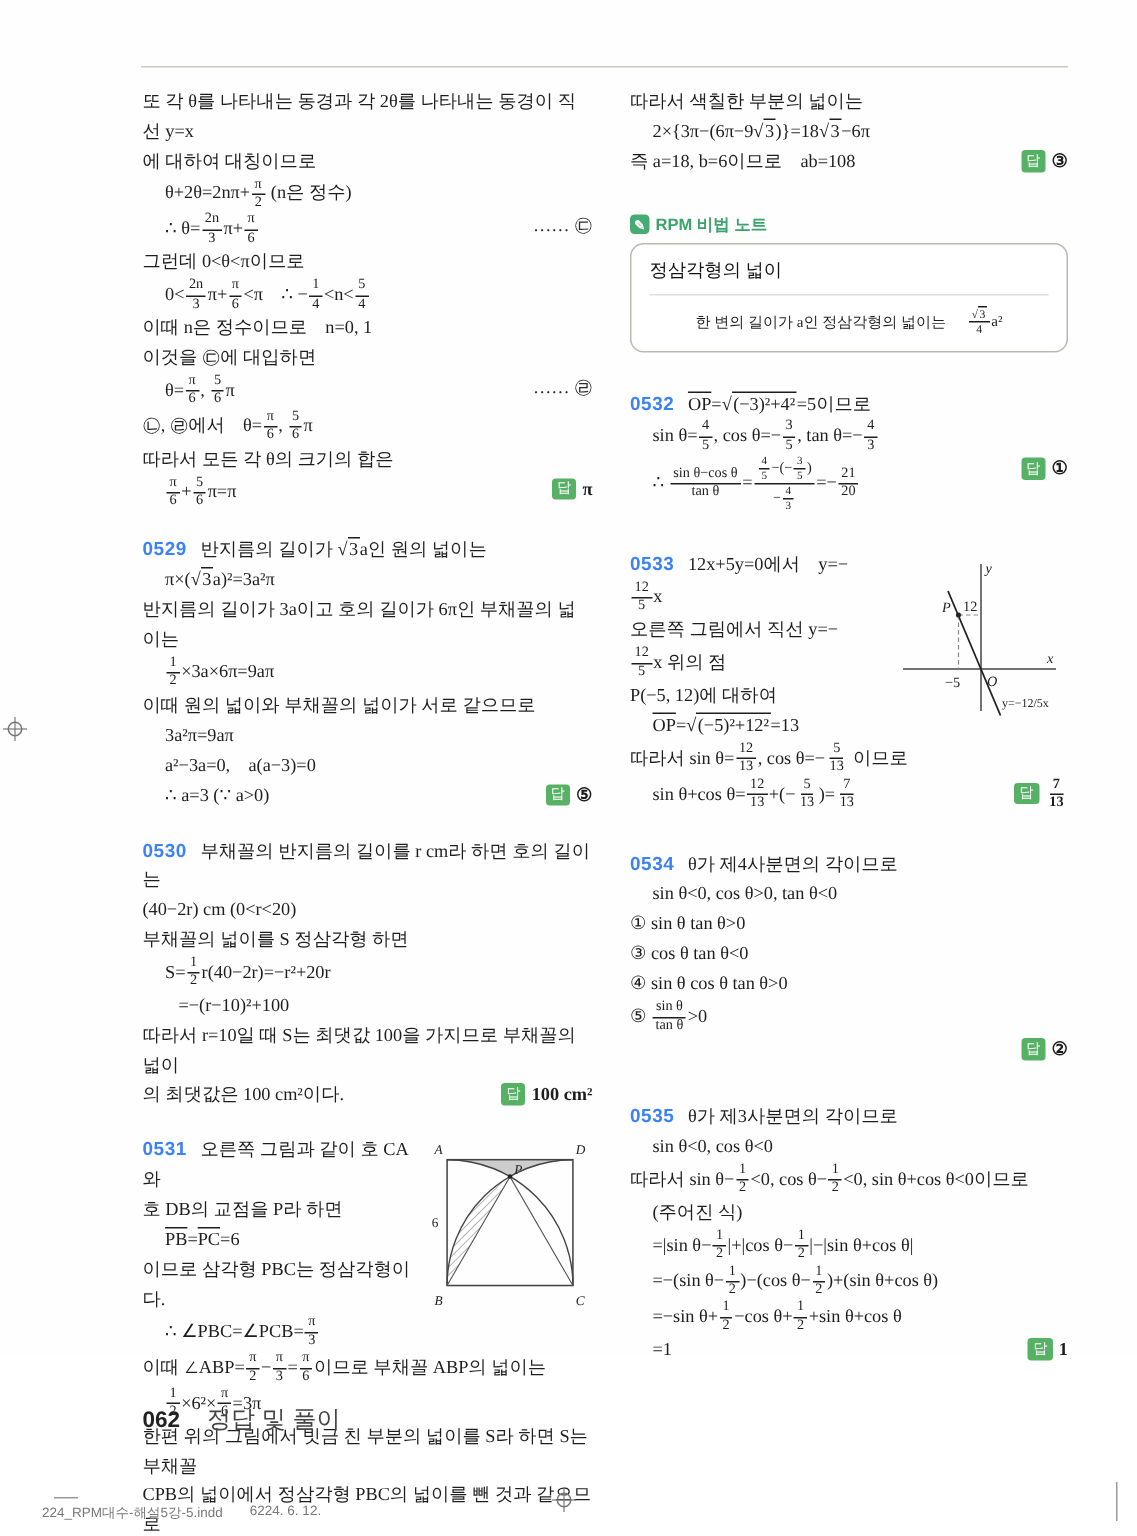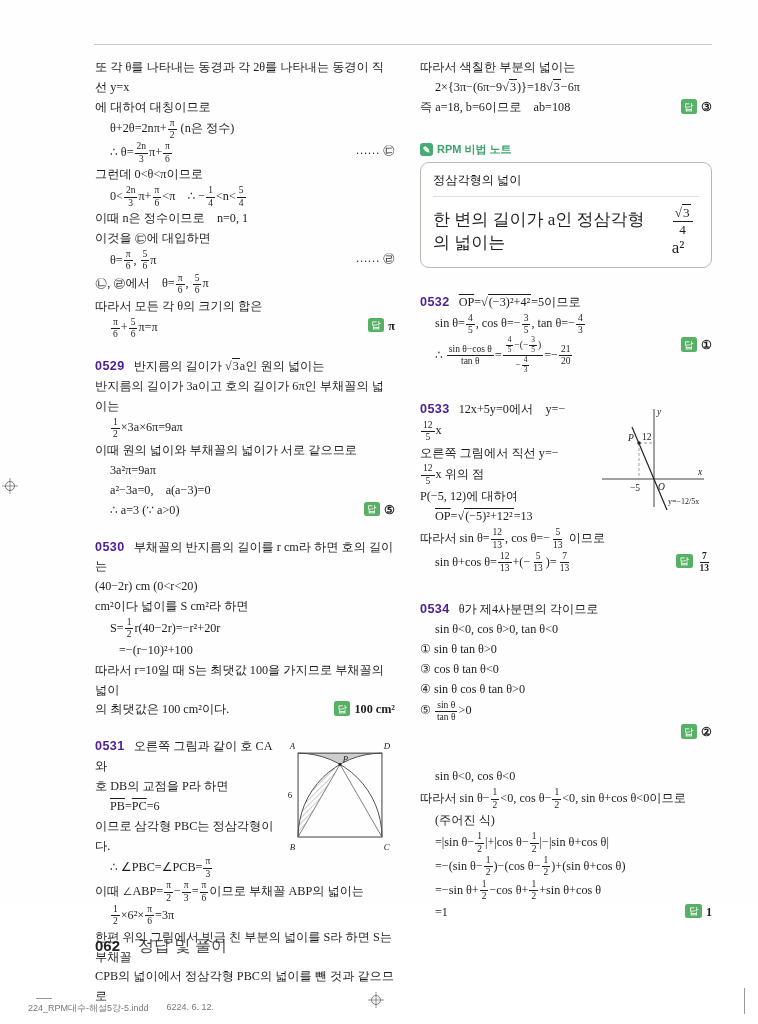--- a/index.html
+++ b/index.html
@@ -11,21 +11,21 @@
   .col{position:absolute;top:58px;font-size:12.2px;color:#1d1d1d}
   .col-left{left:95px;width:300px}
   .col-right{left:420px;width:292px}
   .block{margin-bottom:16px}
   .col-right .block{margin-bottom:24px}
   .fig-block{overflow:hidden}
 
   .line{min-height:20px;line-height:1.62}
   .line.ind1{padding-left:15px}
   .line.ind2{padding-left:24px}
-  .pnum{font-family:"Liberation Sans",sans-serif;font-weight:bold;color:#4c1d95;font-size:12.6px;margin-right:9px;letter-spacing:.4px}
+  .pnum{font-family:"Liberation Sans",sans-serif;font-weight:bold;color:#3b82f6;font-size:12.6px;margin-right:9px;letter-spacing:.4px}
   .tag{float:right;color:#2a2a2a;margin-left:8px}
   .ans{float:right;white-space:nowrap;margin-left:20px}
   .abadge{display:inline-block;background:#57b164;color:#fff;font-family:"Liberation Sans",sans-serif;font-size:9.5px;line-height:1;padding:2.5px 3.5px;border-radius:2.5px;vertical-align:1.5px;margin-right:4px}
   .aval{font-weight:bold}
 
   .fr{display:inline-flex;flex-direction:column;align-items:center;vertical-align:middle;font-size:.78em;line-height:1.2;margin:0 1px;text-align:center}
   .fr .nu{border-bottom:1px solid currentColor;padding:0 2px}
   .fr .de{padding:0 2px}
   .sq{white-space:nowrap}
   .sq .b{border-top:1px solid currentColor;padding:0 1px}
@@ -33,21 +33,21 @@
 
   .fig{float:right;margin:2px 0 4px 8px}
   .fig svg text{font-family:"Liberation Serif",serif;font-size:9.5px;fill:#222;font-style:italic}
   .fig svg text.num{font-style:normal}
 
   .note-wrap{margin:4px 0 24px}
   .note-label{font-family:"Liberation Sans",sans-serif;font-size:11px;font-weight:bold;color:#3ba36b;margin-bottom:5px;display:flex;align-items:center;gap:4px}
   .note-icon{display:inline-flex;align-items:center;justify-content:center;width:13px;height:13px;background:#47ab74;color:#fff;border-radius:3px;font-size:9px;font-style:normal}
   .note-box{border:1.3px solid #b9b9b2;border-radius:9px;padding:9px 12px;background:#fff}
   .note-title{font-weight:normal;font-size:12.2px;color:#111;padding-bottom:7px;border-bottom:1px solid #ddd;margin-bottom:8px}
-  .note-body{display:flex;justify-content:space-between;align-items:center;font-size:17px;gap:14px}
+  .note-body{display:flex;justify-content:center;align-items:center;font-size:10px;gap:14px}
 
   .page-footer{position:absolute;left:95px;top:936px;display:flex;align-items:baseline;gap:18px}
   .pageno{font-family:"Liberation Sans",sans-serif;font-weight:bold;font-size:15px;color:#222}
   .pagesec{font-family:"Liberation Sans",sans-serif;font-size:16px;color:#444}
 
   .print-footer{position:absolute;left:28px;top:1002px;width:704px;display:flex;justify-content:flex-start;font-family:"Liberation Sans",sans-serif;font-size:9px;color:#777}
   .print-left{display:flex;gap:18px}
   .regmark{position:absolute}
   .regmark-left{left:2px;top:478px}
   .regmark-bottom{left:368px;top:992px}
@@ -110,34 +110,35 @@
         <div class="line ind1"><span class="ans"><span class="abadge">답</span><span class="aval">π</span></span><span class="mtx"><span class="fr">
               <span class="nu">π</span>
               <span class="de">6</span>
             </span>+<span class="fr">
               <span class="nu">5</span>
               <span class="de">6</span>
             </span>π=π</span></div>
       </section>
     <section class="block">
         <div class="line ind0"><span class="pnum">0529</span><span class="mtx">반지름의 길이가 <span class="sq"><span class="r">√</span><span class="b">3</span></span>a인 원의 넓이는</span></div>
+        <div class="line ind1"><span class="mtx">π×(<span class="sq"><span class="r">√</span><span class="b">3</span></span>a)²=3a²π</span></div>
         <div class="line ind0"><span class="mtx">반지름의 길이가 3a이고 호의 길이가 6π인 부채꼴의 넓이는</span></div>
         <div class="line ind1"><span class="mtx"><span class="fr">
               <span class="nu">1</span>
               <span class="de">2</span>
             </span>×3a×6π=9aπ</span></div>
         <div class="line ind0"><span class="mtx">이때 원의 넓이와 부채꼴의 넓이가 서로 같으므로</span></div>
         <div class="line ind1"><span class="mtx">3a²π=9aπ</span></div>
         <div class="line ind1"><span class="mtx">a²−3a=0, a(a−3)=0</span></div>
         <div class="line ind1"><span class="ans"><span class="abadge">답</span><span class="aval">⑤</span></span><span class="mtx">∴ a=3 (∵ a&gt;0)</span></div>
       </section>
     <section class="block">
         <div class="line ind0"><span class="pnum">0530</span><span class="mtx">부채꼴의 반지름의 길이를 r cm라 하면 호의 길이는</span></div>
         <div class="line ind0"><span class="mtx">(40−2r) cm (0&lt;r&lt;20)</span></div>
-        <div class="line ind0"><span class="mtx">cm²이다 넓이를 S cm²라 하면</span></div>
+        <div class="line ind0"><span class="mtx">부채꼴의 넓이를 S 정삼각형 하면</span></div>
         <div class="line ind1"><span class="mtx">S=<span class="fr">
               <span class="nu">1</span>
               <span class="de">2</span>
             </span>r(40−2r)=−r²+20r</span></div>
         <div class="line ind2"><span class="mtx">=−(r−10)²+100</span></div>
         <div class="line ind0"><span class="mtx">따라서 r=10일 때 S는 최댓값 100을 가지므로 부채꼴의 넓이</span></div>
         <div class="line ind0"><span class="ans"><span class="abadge">답</span><span class="aval">100 cm²</span></span><span class="mtx">의 최댓값은 100 cm²이다.</span></div>
       </section>
 
     <section class="block fig-block">
@@ -310,20 +311,21 @@
         <div class="line ind0"><span class="mtx">① sin θ tan θ&gt;0</span></div>
         <div class="line ind0"><span class="mtx">③ cos θ tan θ&lt;0</span></div>
         <div class="line ind0"><span class="mtx">④ sin θ cos θ tan θ&gt;0</span></div>
         <div class="line ind0"><span class="mtx">⑤ <span class="fr">
               <span class="nu">sin θ</span>
               <span class="de">tan θ</span>
             </span>&gt;0</span></div>
         <div class="line ind0"><span class="ans"><span class="abadge">답</span><span class="aval">②</span></span><span class="mtx"></span></div>
       </section>
     <section class="block">
+        <div class="line ind0"><span class="pnum">0535</span><span class="mtx">θ가 제3사분면의 각이므로</span></div>
         <div class="line ind1"><span class="mtx">sin θ&lt;0, cos θ&lt;0</span></div>
         <div class="line ind0"><span class="mtx">따라서 sin θ−<span class="fr">
               <span class="nu">1</span>
               <span class="de">2</span>
             </span>&lt;0, cos θ−<span class="fr">
               <span class="nu">1</span>
               <span class="de">2</span>
             </span>&lt;0, sin θ+cos θ&lt;0이므로</span></div>
         <div class="line ind1"><span class="mtx">(주어진 식)</span></div>
         <div class="line ind1"><span class="mtx">=|sin θ−<span class="fr">

